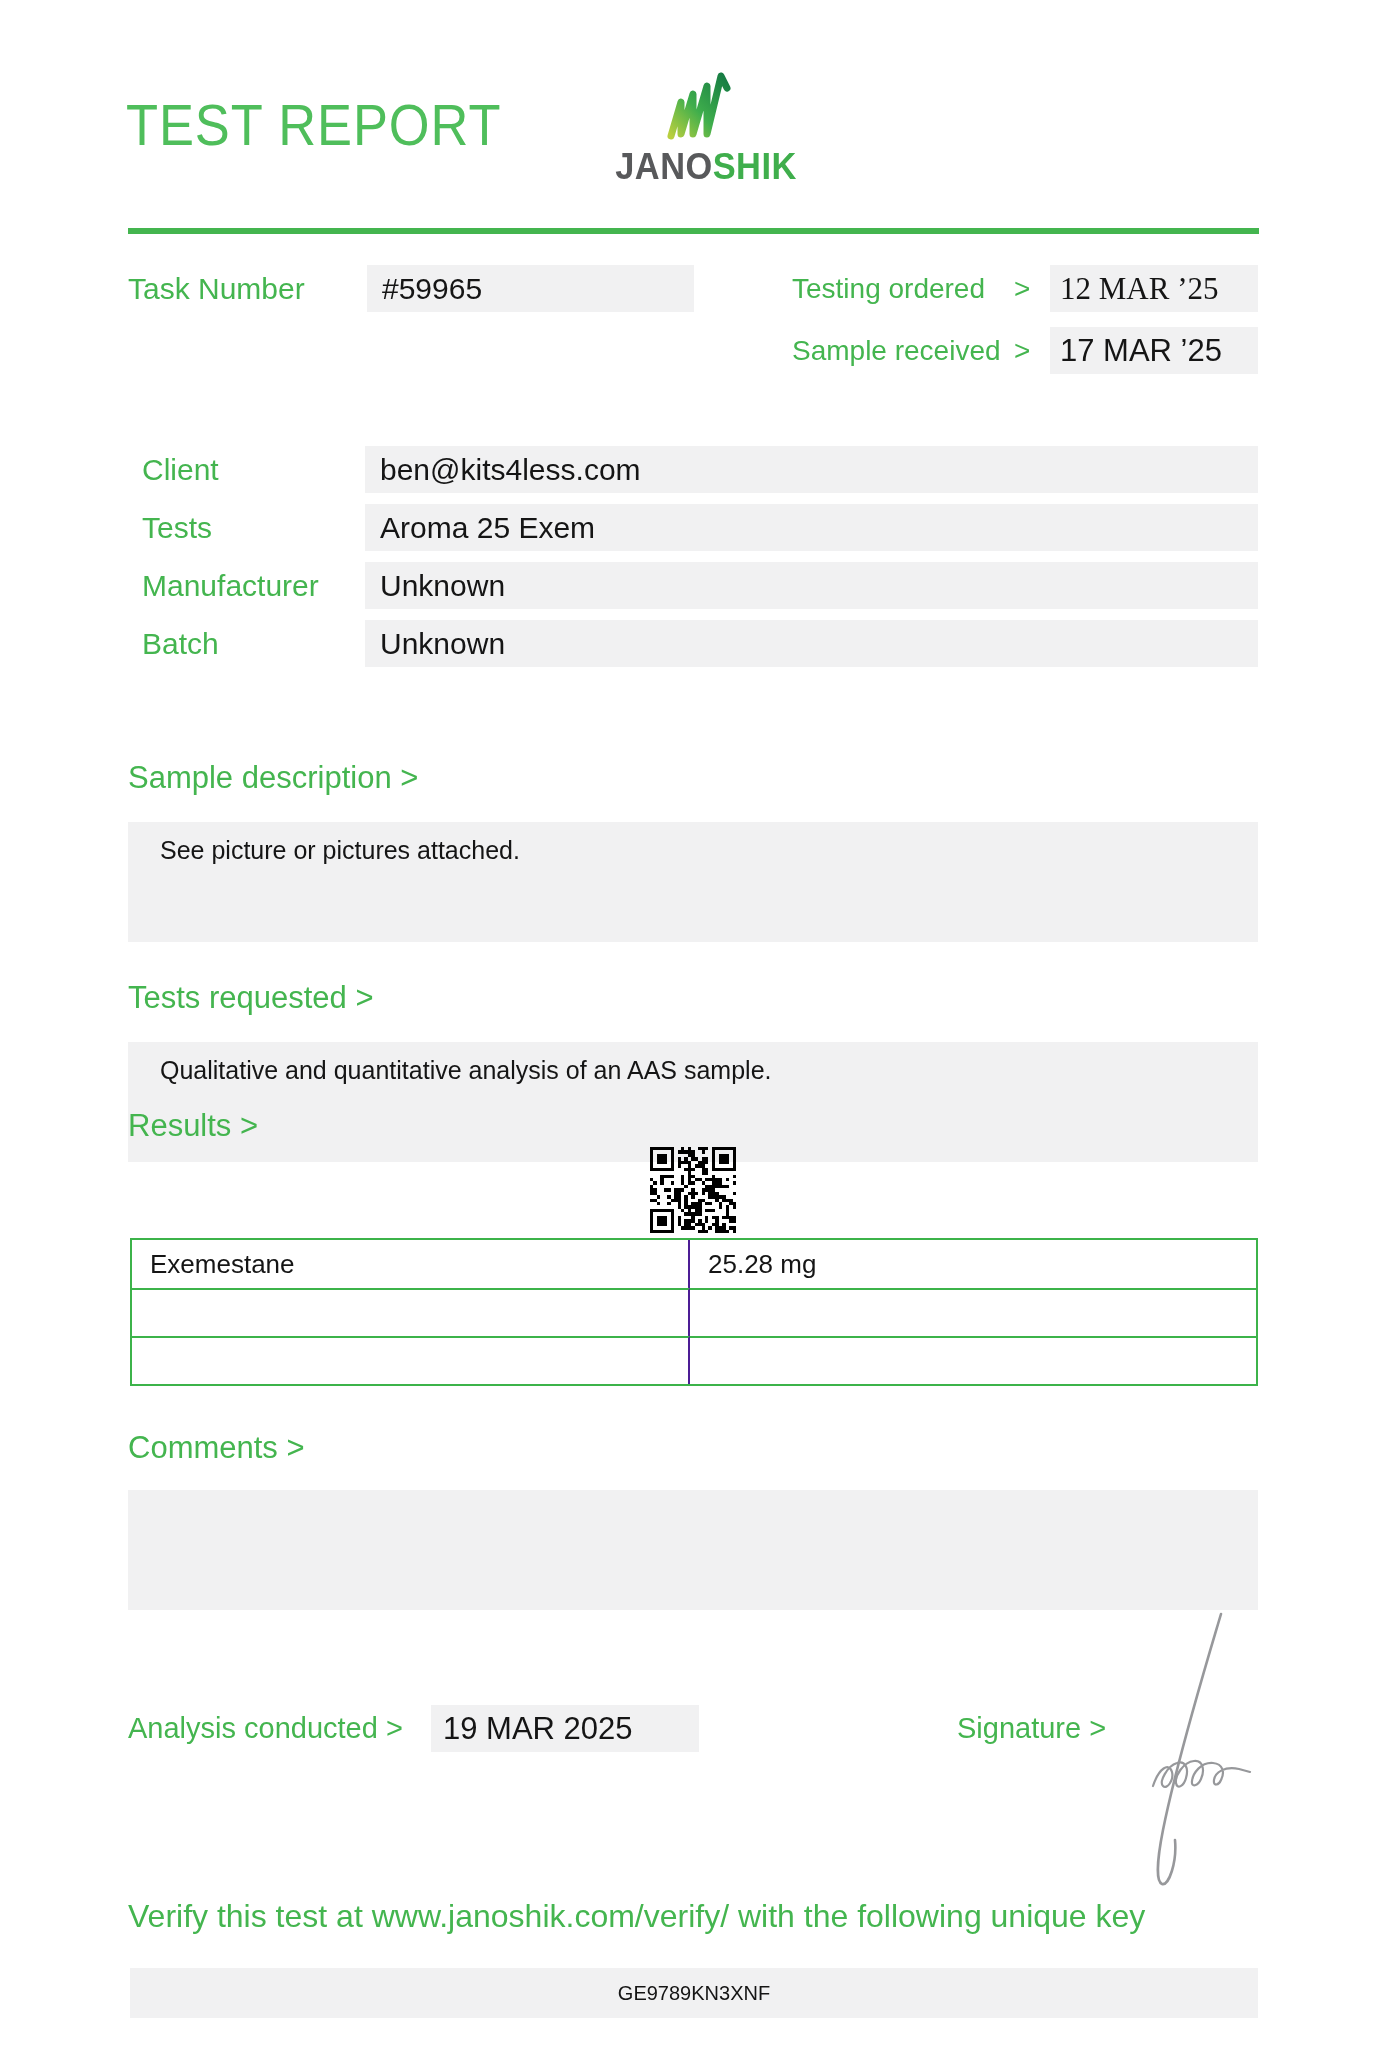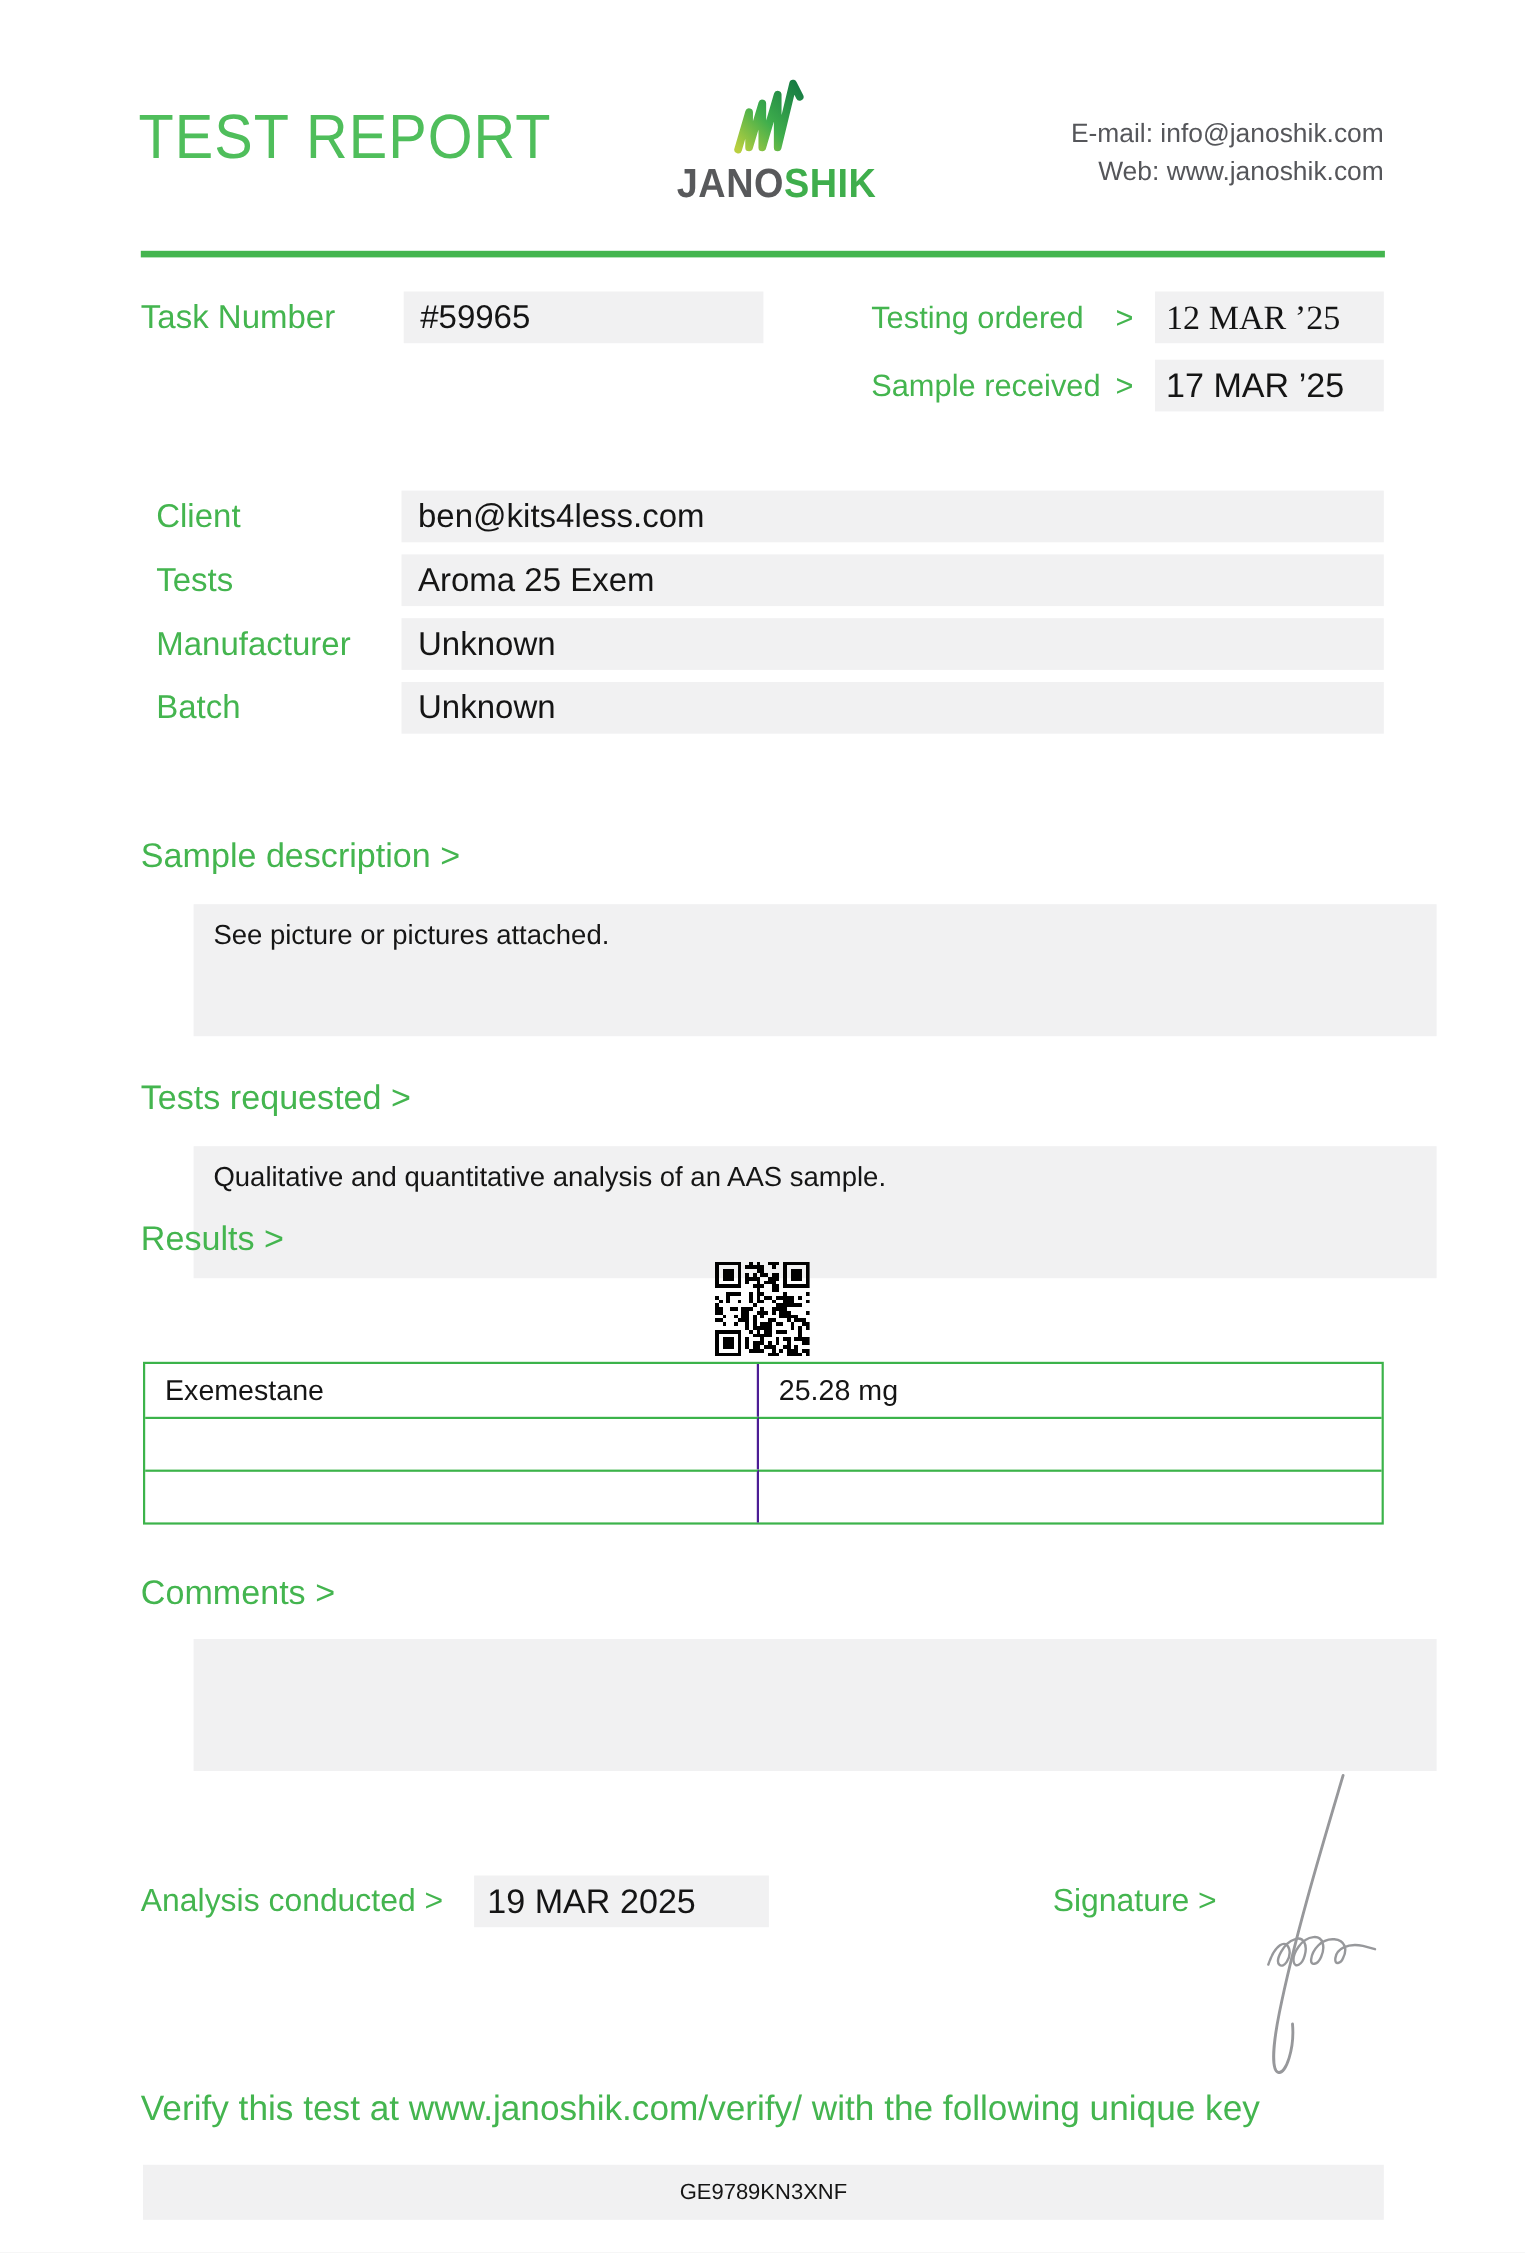--- a/index.html
+++ b/index.html
@@ -59,21 +59,21 @@
   .field-box{position:absolute;left:365px;width:893px;}
   .f0{top:446px;} .f1{top:504px;} .f2{top:562px;} .f3{top:620px;}
   
   .sec-heading{
     position:absolute;left:128px;
     font-size:31px;color:#44b54f;white-space:nowrap;
   }
   .textbox{
     position:absolute;left:128px;width:1130px;height:120px;
     background:#f1f1f2;box-sizing:border-box;
-    padding:14px 18px;font-size:25px;color:#151515;margin-left:48px;
+    padding:14px 32px;font-size:25px;color:#151515;
   }
   .h-desc{top:760px;} .b-desc{top:822px;}
   .h-tests{top:980px;} .b-tests{top:1042px;}
   .h-results{top:1108px;text-align:right;} .h-comments{top:1430px;} .b-comments{top:1490px;}
   
   .qr{position:absolute;left:650px;top:1147px;width:86px;height:86px;}
   .qr svg{width:86px;height:86px;display:block;}
   
   .results-table{
     position:absolute;left:130px;top:1238px;width:1128px;
@@ -119,24 +119,20 @@
           <stop offset="1" stop-color="#157a43"></stop>
         </linearGradient>
       </defs>
       <polyline points="6,68 16,34 16,66 28,26 28,66 42,18 42,66 56,8 62,20" fill="none" stroke="url(#lg)" stroke-width="7" stroke-linecap="round" stroke-linejoin="round"></polyline>
     </svg>
     <div class="logo-word">
       <span class="w1">JANO</span><span class="w2">SHIK</span>
     </div>
   </div>
 
-  <div class="contact">
-    <div>E-mail: info@janoshik.com</div>
-    <div>Web: www.janoshik.com</div>
-  </div>
 
   <div class="divider"></div>
 
   <div class="label row47 task-label">Task Number</div>
   <div class="graybox task-box">#59965</div>
 
   <div class="label row47 date-label-1">Testing ordered</div>
   <div class="label row47 date-arrow-1">&gt;</div>
   <div class="graybox date-box-1">12 MAR ’25</div>
 

